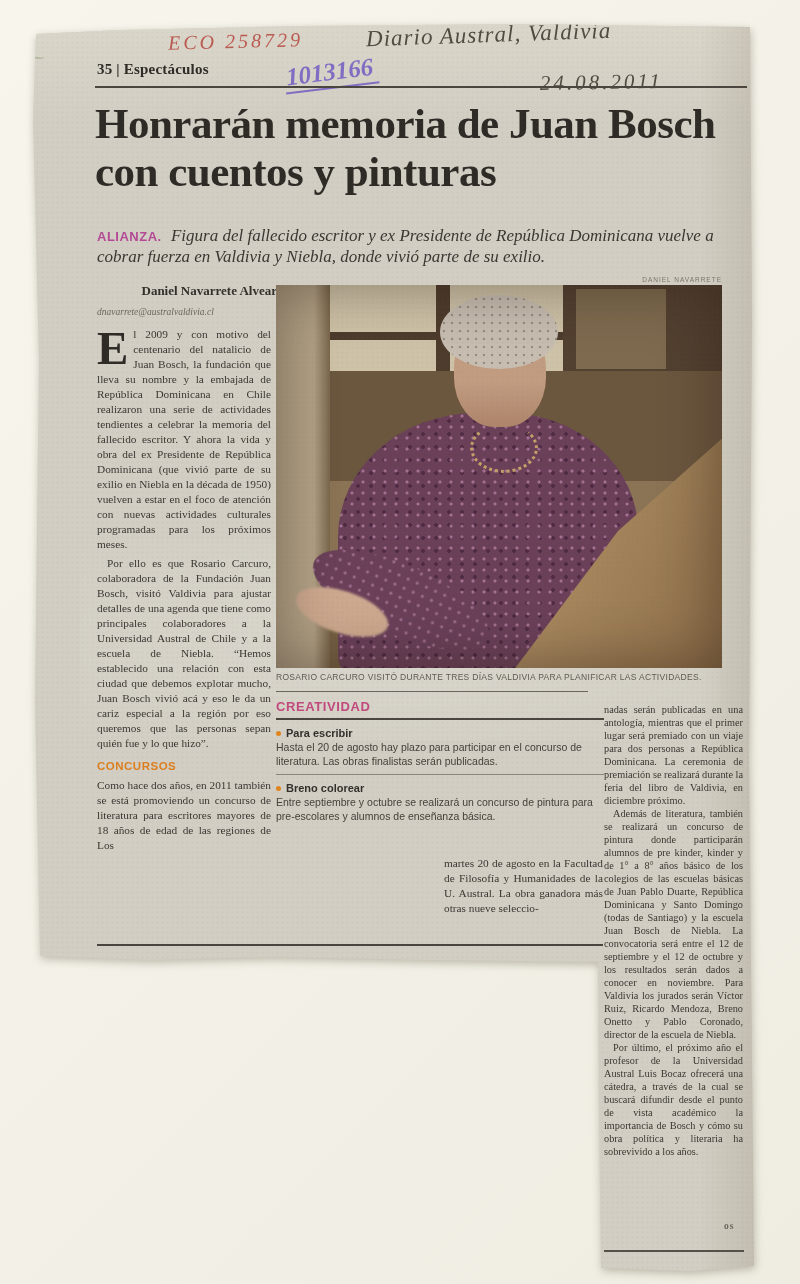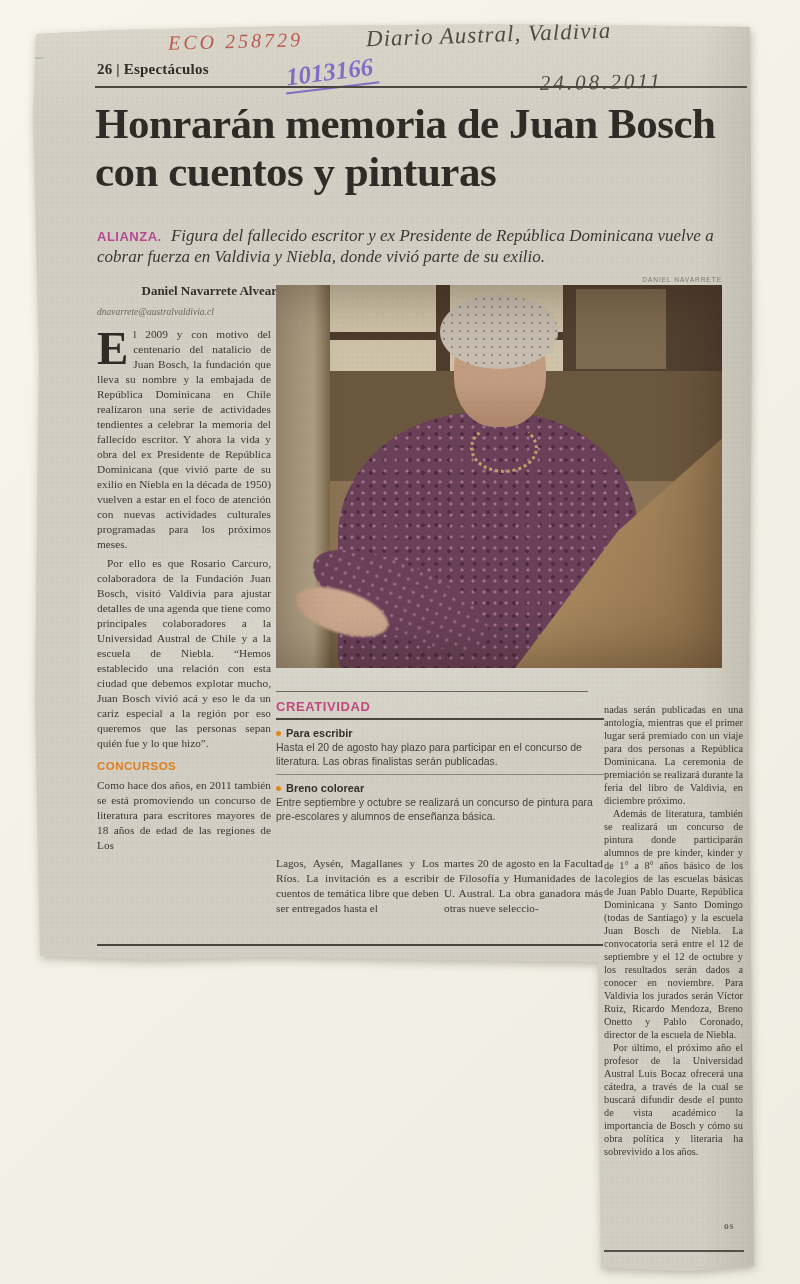--- a/index.html
+++ b/index.html
@@ -134,21 +134,21 @@
     <div class="shade-top"></div>
     <div class="shade-right"></div>
     <div class="shade-mid"></div>
 
     <div class="pencil"></div>
     <div class="hw hw-red">ECO 258729</div>
     <div class="hw hw-src">Diario Austral, Valdivia</div>
     <div class="hw hw-num">1013166</div>
     <div class="hw hw-date">24.08.2011</div>
 
-    <div class="section-head">26 | Espectáculos</div>
+    <div class="section-head">35 | Espectáculos</div>
     <div class="head-rule"></div>
 
     <h1 class="headline" style="margin:0;">Honrarán memoria de Juan Bosch con cuentos y pinturas</h1>
 
     <div class="kicker">
       <span class="label">ALIANZA.</span>
       <span>Figura del fallecido escritor y ex Presidente de República Dominicana vuelve a cobrar fuerza en Valdivia y Niebla, donde vivió parte de su exilio.</span>
     </div>
 
     <div class="byline">
@@ -175,36 +175,36 @@
       <div class="ph ph-body"></div>
       <div class="ph ph-arm"></div>
       <div class="ph ph-hand"></div>
       <div class="ph ph-head"></div>
       <div class="ph ph-hair"></div>
       <div class="ph ph-necklace"></div>
       <div class="ph ph-tableright"></div>
       <div class="ph ph-vignette"></div>
     </div>
 
+    <div class="caption">ROSARIO CARCURO VISITÓ DURANTE TRES DÍAS VALDIVIA PARA PLANIFICAR LAS ACTIVIDADES.</div>
     <div class="caption-rule"></div>
 
     <div class="creat">
       <div class="hd">CREATIVIDAD</div>
       <div class="hd-rule"></div>
       <div class="item">
         <div class="title"><span class="bullet"></span><span>Para escribir</span></div>
         <div class="txt">Hasta el 20 de agosto hay plazo para participar en el concurso de literatura. Las obras finalistas serán publicadas.</div>
       </div>
       <div class="item">
         <div class="title"><span class="bullet"></span><span>Breno colorear</span></div>
         <div class="txt">Entre septiembre y octubre se realizará un concurso de pintura para pre-escolares y alumnos de enseñanza básica.</div>
       </div>
     </div>
 
-    <div class="col2 bodytxt">Lagos, Aysén, Magallanes y Los Ríos. La invitación es a escribir cuentos de temática libre que deben ser entregados hasta el</div>
     <div class="col3 bodytxt">martes 20 de agosto en la Facultad de Filosofía y Humanidades de la U. Austral. La obra ganadora más otras nueve seleccio-</div>
 
     <div class="rule-bottom-left"></div>
 
     <div class="col4 bodytxt">
       <p>nadas serán publicadas en una antología, mientras que el primer lugar será premiado con un viaje para dos personas a República Dominicana. La ceremonia de premiación se realizará durante la feria del libro de Valdivia, en diciembre próximo.</p>
       <p class="indent">Además de literatura, también se realizará un concurso de pintura donde participarán alumnos de pre kinder, kinder y de 1° a 8° años básico de los colegios de las escuelas básicas de Juan Pablo Duarte, República Dominicana y Santo Domingo (todas de Santiago) y la escuela Juan Bosch de Niebla. La convocatoria será entre el 12 de septiembre y el 12 de octubre y los resultados serán dados a conocer en noviembre. Para Valdivia los jurados serán Víctor Ruiz, Ricardo Mendoza, Breno Onetto y Pablo Coronado, director de la escuela de Niebla.</p>
       <p class="indent">Por último, el próximo año el profesor de la Universidad Austral Luis Bocaz ofrecerá una cátedra, a través de la cual se buscará difundir desde el punto de vista académico la importancia de Bosch y cómo su obra política y literaria ha sobrevivido a los años.</p>
     </div>
     <div class="endmark">os</div>

